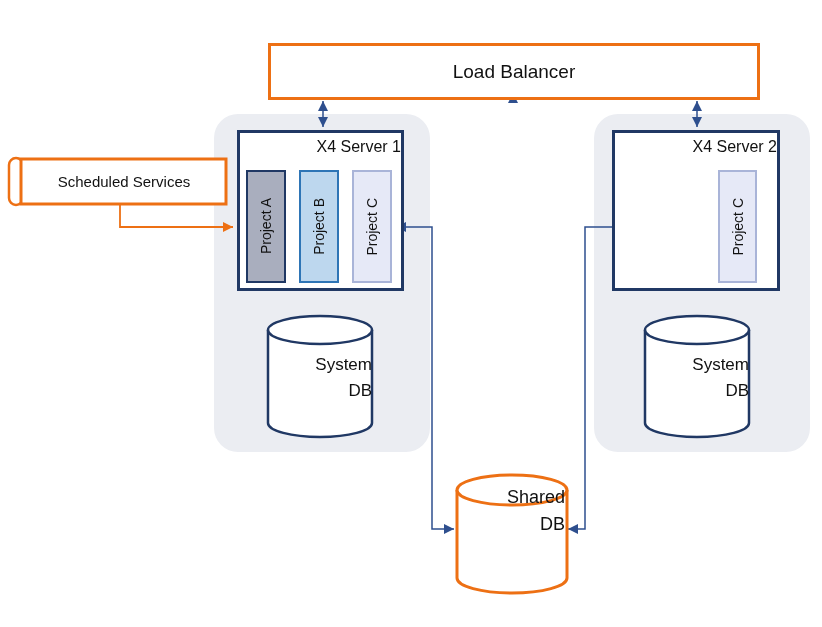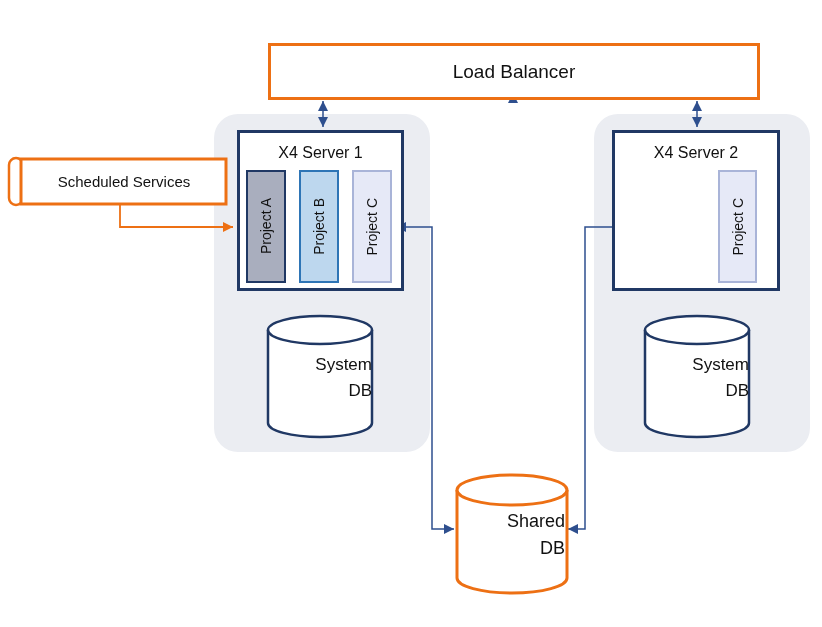--- a/index.html
+++ b/index.html
@@ -9,36 +9,36 @@
   .panel{position:absolute;background:#ebedf2;border-radius:24px;z-index:0;}
   #panel1{left:214px;top:114px;width:216px;height:338px;}
   #panel2{left:594px;top:114px;width:216px;height:338px;}
   .lb{position:absolute;left:268px;top:33px;width:492px;height:57px;background:#fff;
       border:3px solid #ed7014;box-sizing:border-box;display:flex;align-items:center;
       justify-content:center;font-size:19px;z-index:2;margin-top:10px;}
   .server{position:absolute;top:130px;height:161px;background:#fff;border:3px solid #203864;
           box-sizing:border-box;z-index:2;}
   #server1{left:237px;width:167px;}
   #server2{left:612px;width:168px;}
-  .server-title{text-align:center;font-size:16px;padding-top:11px;}
+  .server-title{text-align:right;font-size:16px;padding-top:5px;}
   .project{position:absolute;top:37px;height:113px;width:40px;box-sizing:border-box;
            display:flex;align-items:center;justify-content:center;border:2px solid;}
   .project span{display:block;writing-mode:vertical-rl;transform:rotate(180deg);
                 font-size:14px;white-space:nowrap;}
   .project-a{left:6px;background:#a9aebe;border-color:#203864;}
   .project-b{left:59px;background:#bdd7ee;border-color:#2e75b6;}
   .project-c1{left:112px;background:#e6e9f7;border-color:#a9b4d8;}
   .project-c2{left:103px;width:39px;background:#e6e9f7;border-color:#a9b4d8;}
   .ss-label{position:absolute;left:26px;top:160px;width:196px;height:43px;display:flex;
             align-items:center;justify-content:center;font-size:15px;z-index:2;}
   .db-label{position:absolute;text-align:right;z-index:2;}
   .db-label span{display:block;}
   #sysdb1-label{left:268px;top:352px;width:104px;font-size:17px;line-height:26px;}
   #sysdb2-label{left:645px;top:352px;width:104px;font-size:17px;line-height:26px;}
-  #shareddb-label{left:457px;top:508px;width:108px;font-size:18px;line-height:27px;}
+  #shareddb-label{left:457px;top:484px;width:108px;font-size:18px;line-height:27px;}
 </style>
 </head>
 <body>
 
 <div class="stage">
 
   <div class="panel" id="panel1"></div>
   <div class="panel" id="panel2"></div>
 
   <svg class="layer" width="822" height="627" viewBox="0 0 822 627">

